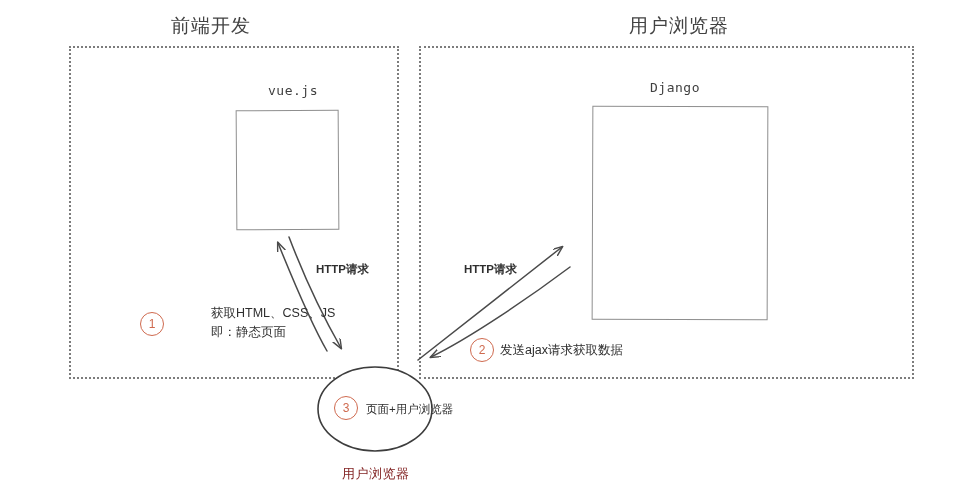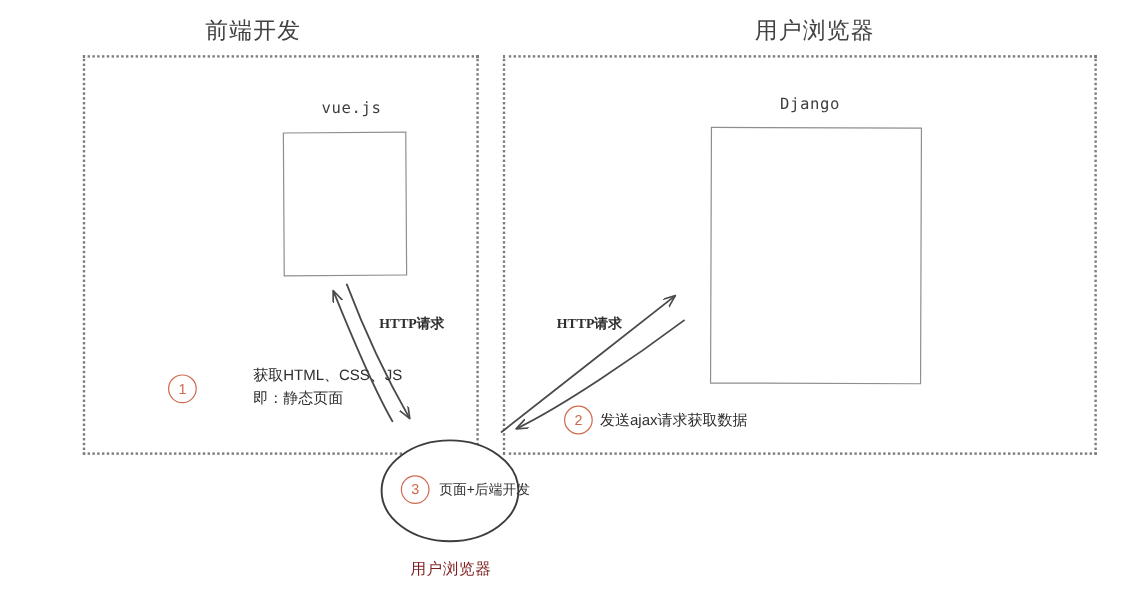--- a/index.html
+++ b/index.html
@@ -68,21 +68,21 @@
     background: #ffffff;
   }
   #vue-box    { left: 236px; top: 110px; width: 103px; height: 120px; transform: rotate(-0.35deg); }
   #django-box { left: 592px; top: 106px; width: 176px; height: 214px; transform: rotate(0.2deg); }
 
   .flow-label {
     position: absolute;
     font-size: 11.5px;
     color: #2f2f2f;
     white-space: nowrap;
-    font-family: Liberation Serif, serif;
+    font-family: Liberation Sans, sans-serif;
     font-weight: bold;
   }
   #http-label-left  { left: 316px; top: 262px; }
   #http-label-right { left: 464px; top: 262px; }
 
   .step-badge {
     position: absolute;
     width: 24px;
     height: 24px;
     border: 1.4px solid #cf6a4f;
@@ -165,17 +165,17 @@
 
   <div class="flow-label" id="http-label-right">HTTP请求</div>
 
   <div class="step-badge" id="step1-badge">1</div>
   <div class="step-text" id="step1-text">获取HTML、CSS、JS<br>即：静态页面</div>
 
   <div class="step-badge" id="step2-badge">2</div>
   <div class="step-text" id="step2-text">发送ajax请求获取数据</div>
 
   <div class="step-badge" id="step3-badge">3</div>
-  <div class="step-text" id="step3-text">页面+后端开发</div>
+  <div class="step-text" id="step3-text">页面+用户浏览器</div>
 
   <div class="browser-caption">用户浏览器</div>
 
 </div>
 
 </body></html>

